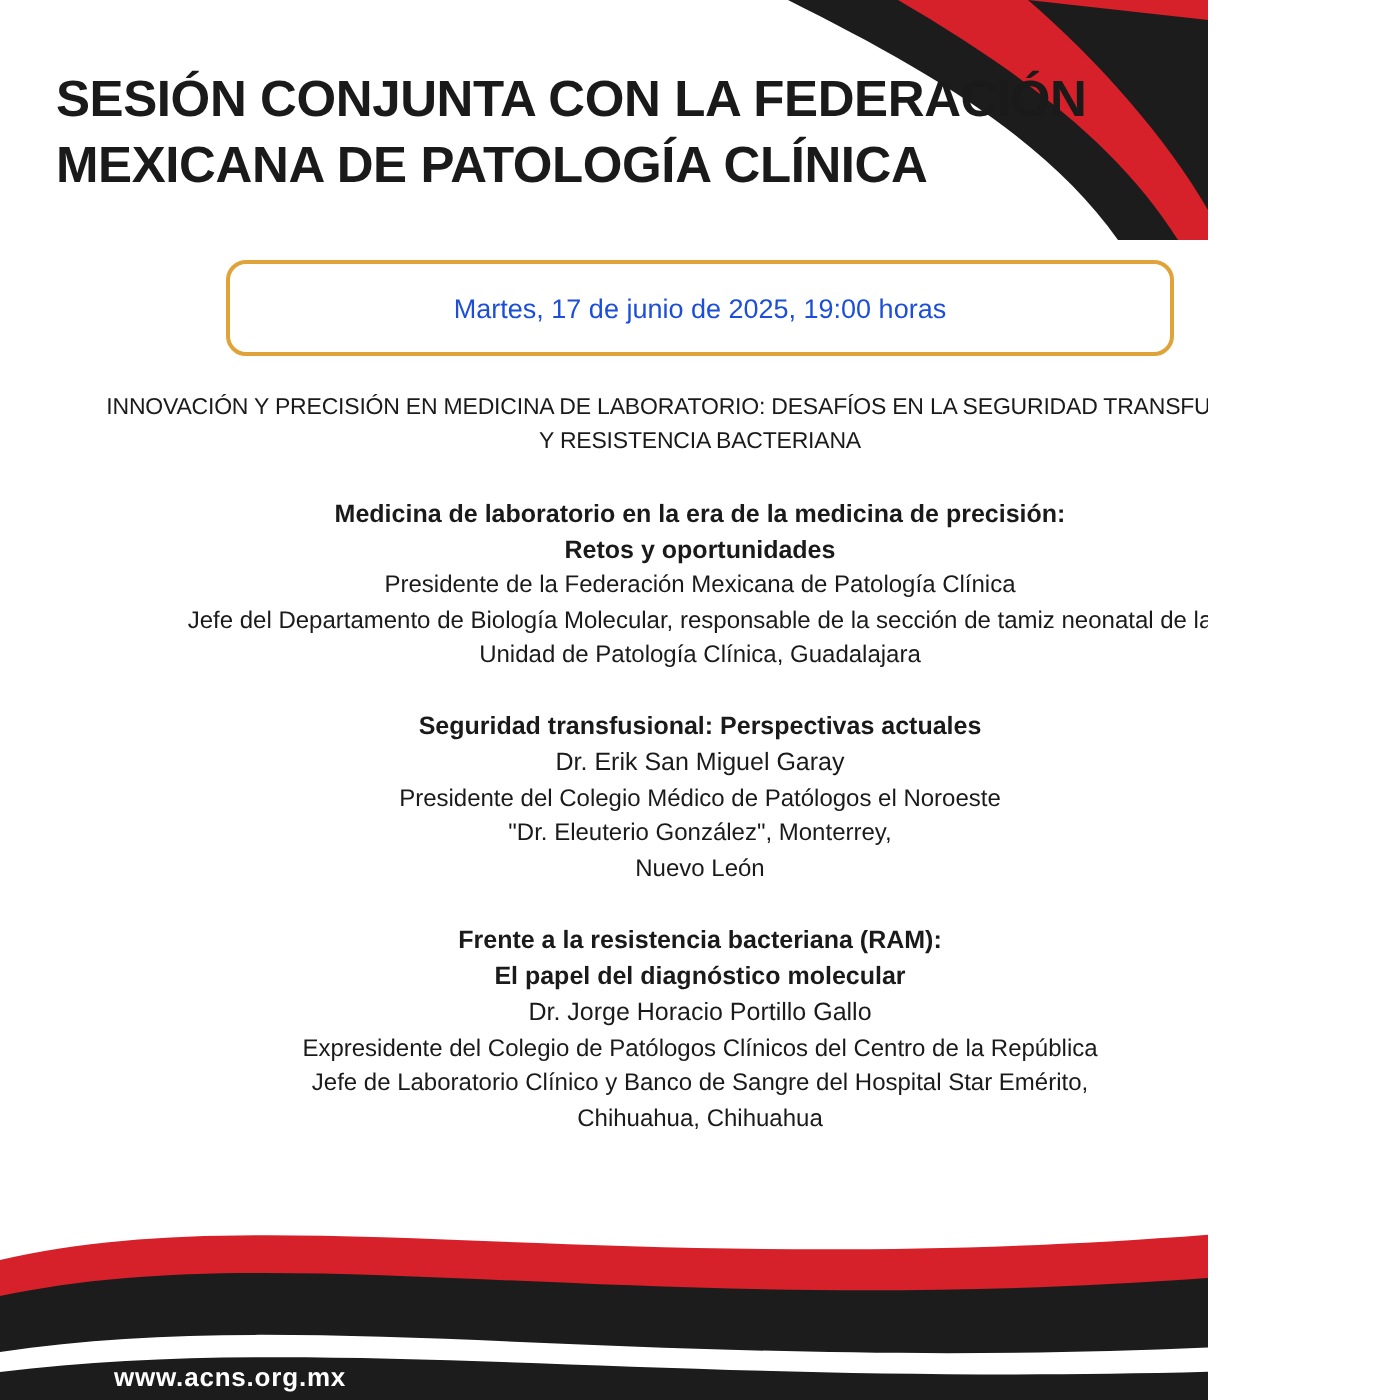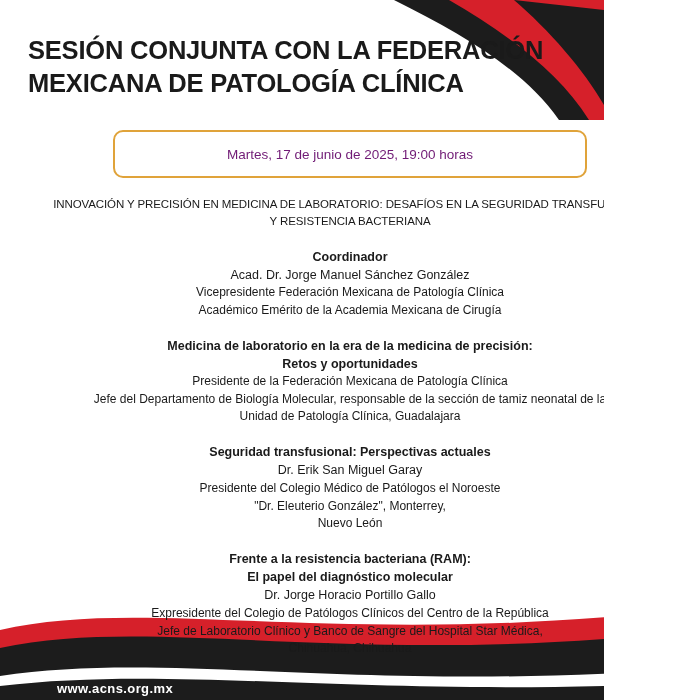--- a/index.html
+++ b/index.html
@@ -43,21 +43,21 @@
     top: 130px; left: 113px;
     width: 474px; height: 48px;
     border: 2px solid #e0a33a;
     border-radius: 10px;
     display: flex;
     align-items: center;
     justify-content: center;
   }
   .date-pill-text {
     font-size: 13.5px;
-    color: #701a75;
+    color: #1d4ed8;
     font-weight: 500;
   }
 
   
   .content {
     position: absolute;
     top: 196px; left: 20px;
     width: 660px;
     text-align: center;
     color: #1a1a1a;
@@ -115,26 +115,20 @@
   </div>
 
   <div class="date-pill">
     <span class="date-pill-text">Martes, 17 de junio de 2025, 19:00 horas</span>
   </div>
 
   <div class="content">
 
     <div class="subtitle">INNOVACIÓN Y PRECISIÓN EN MEDICINA DE LABORATORIO: DESAFÍOS EN LA SEGURIDAD TRANSFUSIONAL Y RESISTENCIA BACTERIANA</div>
 
-    <div class="section">
-      <div class="sec-head">Coordinador</div>
-      <div class="sec-line name">Acad. Dr. Jorge Manuel Sánchez González</div>
-      <div class="sec-line">Vicepresidente Federación Mexicana de Patología Clínica</div>
-      <div class="sec-line">Académico Emérito de la Academia Mexicana de Cirugía</div>
-    </div>
 
     <div class="section">
       <div class="sec-head">Medicina de laboratorio en la era de la medicina de precisión:</div>
       <div class="sec-head">Retos y oportunidades</div>
       <div class="sec-line">Presidente de la Federación Mexicana de Patología Clínica</div>
       <div class="sec-line">Jefe del Departamento de Biología Molecular, responsable de la sección de tamiz neonatal de la</div>
       <div class="sec-line">Unidad de Patología Clínica, Guadalajara</div>
     </div>
 
     <div class="section">
@@ -143,21 +137,21 @@
       <div class="sec-line">Presidente del Colegio Médico de Patólogos el Noroeste</div>
       <div class="sec-line">"Dr. Eleuterio González", Monterrey,</div>
       <div class="sec-line">Nuevo León</div>
     </div>
 
     <div class="section">
       <div class="sec-head">Frente a la resistencia bacteriana (RAM):</div>
       <div class="sec-head">El papel del diagnóstico molecular</div>
       <div class="sec-line name">Dr. Jorge Horacio Portillo Gallo</div>
       <div class="sec-line">Expresidente del Colegio de Patólogos Clínicos del Centro de la República</div>
-      <div class="sec-line">Jefe de Laboratorio Clínico y Banco de Sangre del Hospital Star Médica,</div>
+      <div class="sec-line">Jefe de Laboratorio Clínico y Banco de Sangre del Hospital Star Emérito,</div>
       <div class="sec-line">Chihuahua, Chihuahua</div>
     </div>
 
   </div>
 
   <div class="footer-url">www.acns.org.mx</div>
 
 </div>
 
 </body></html>

